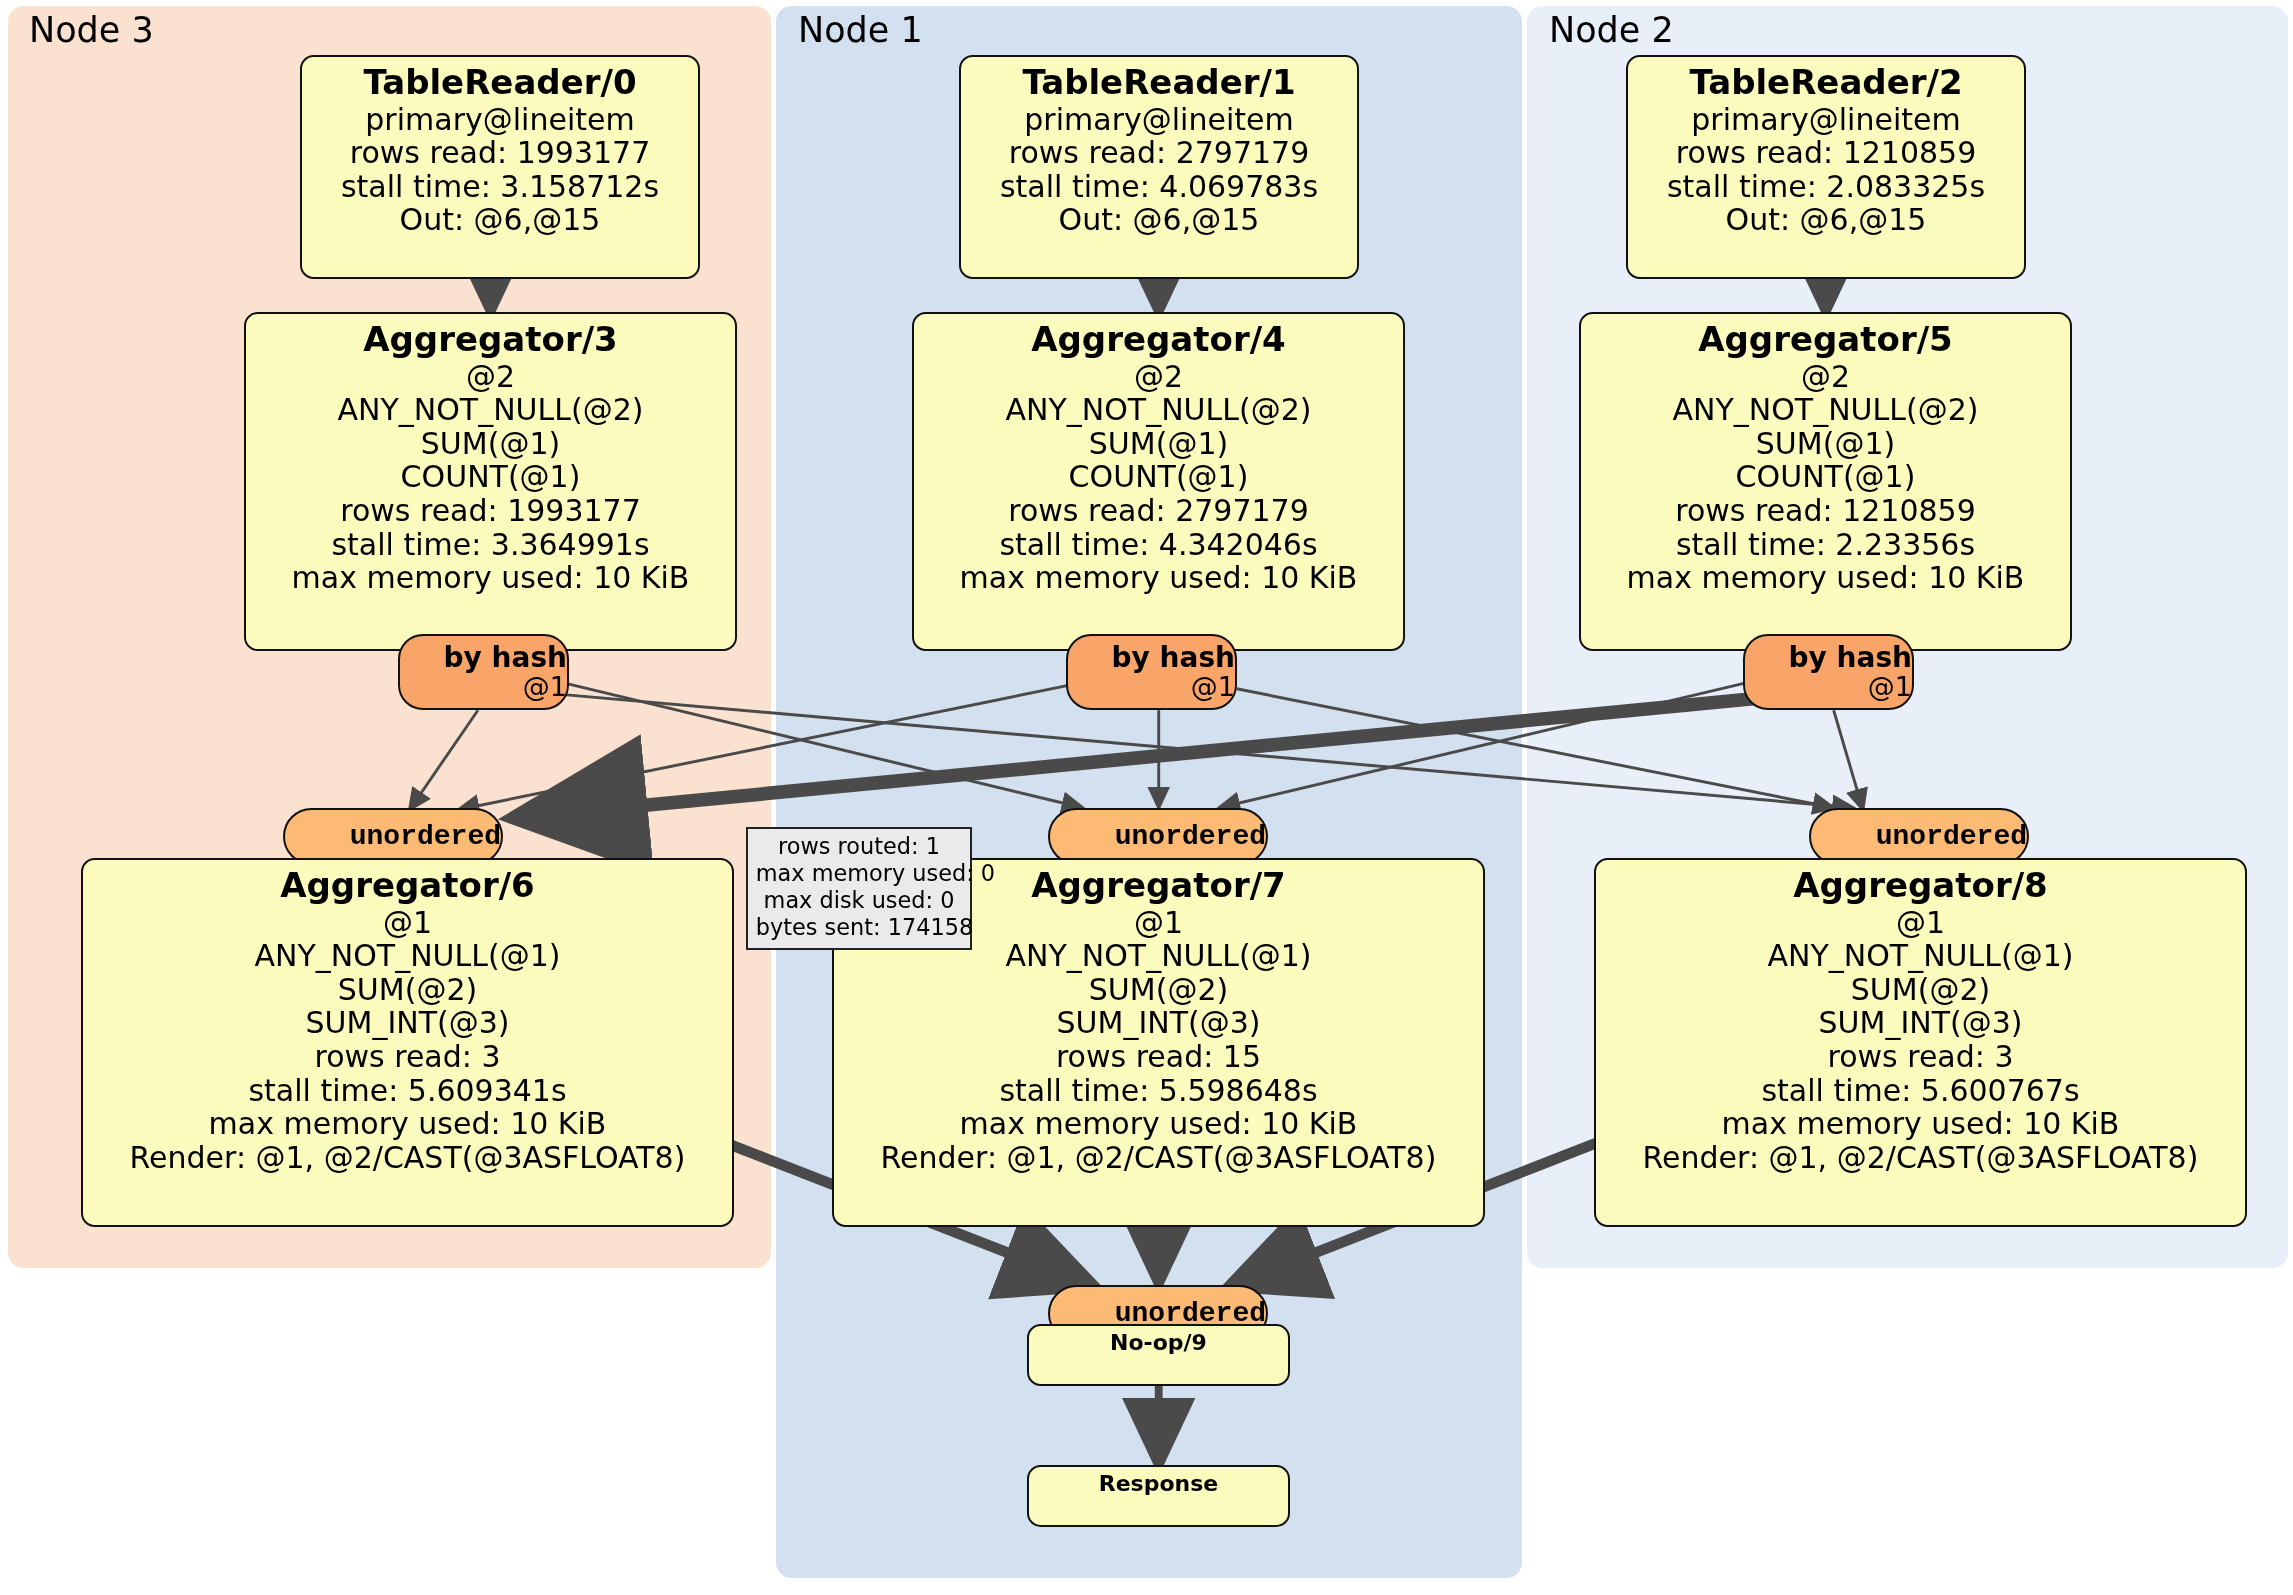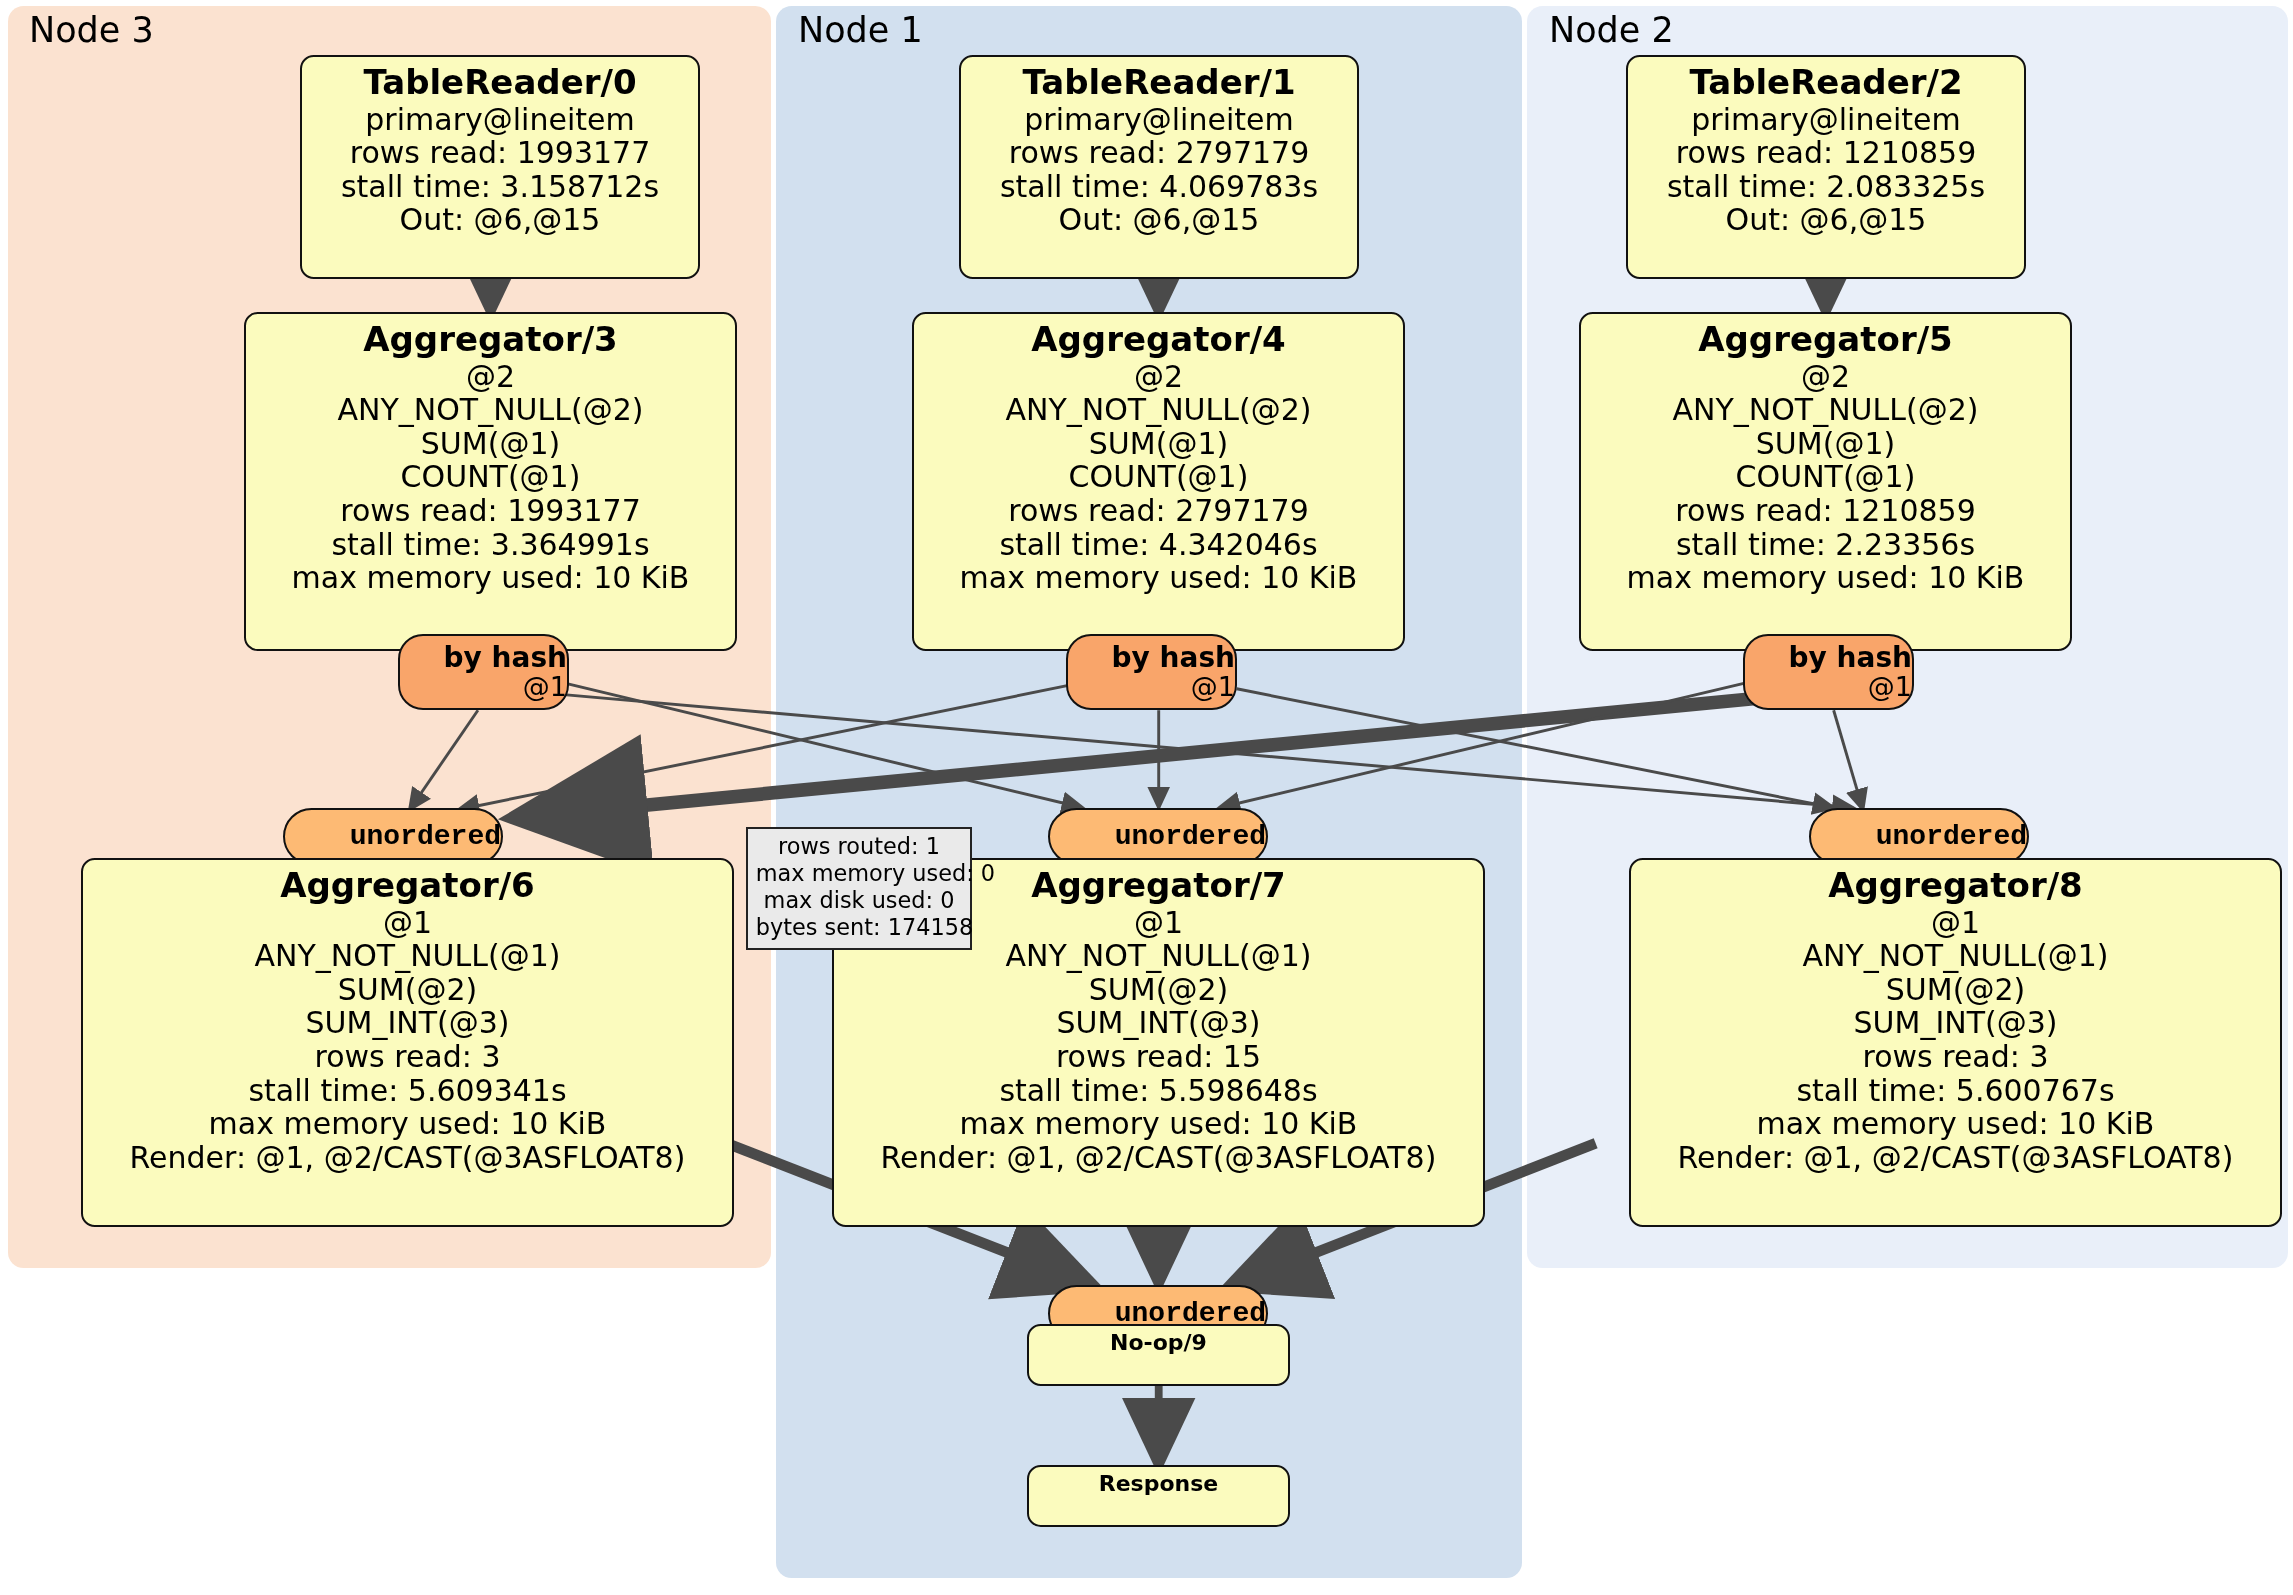--- a/index.html
+++ b/index.html
@@ -191,21 +191,21 @@
     <div class="line">@1</div>
     <div class="line">ANY_NOT_NULL(@1)</div>
     <div class="line">SUM(@2)</div>
     <div class="line">SUM_INT(@3)</div>
     <div class="line">rows read: 15</div>
     <div class="line">stall time: 5.598648s</div>
     <div class="line">max memory used: 10 KiB</div>
     <div class="line">Render: @1, @2/CAST(@3ASFLOAT8)</div>
   </div>
 
-  <div class="opbox" style="left:1594px;top:858px;width:653px;height:369px;margin-left:35px;">
+  <div class="opbox" style="left:1594px;top:858px;width:653px;height:369px;">
     <div class="title">Aggregator/8</div>
     <div class="line">@1</div>
     <div class="line">ANY_NOT_NULL(@1)</div>
     <div class="line">SUM(@2)</div>
     <div class="line">SUM_INT(@3)</div>
     <div class="line">rows read: 3</div>
     <div class="line">stall time: 5.600767s</div>
     <div class="line">max memory used: 10 KiB</div>
     <div class="line">Render: @1, @2/CAST(@3ASFLOAT8)</div>
   </div>

